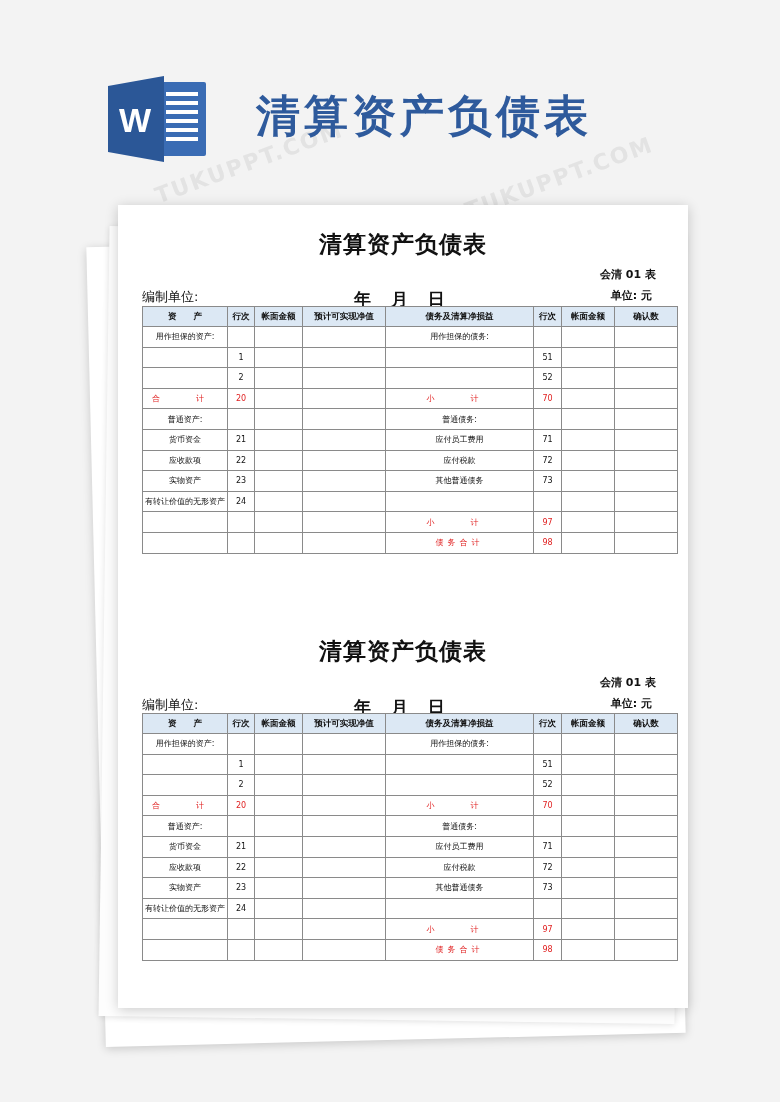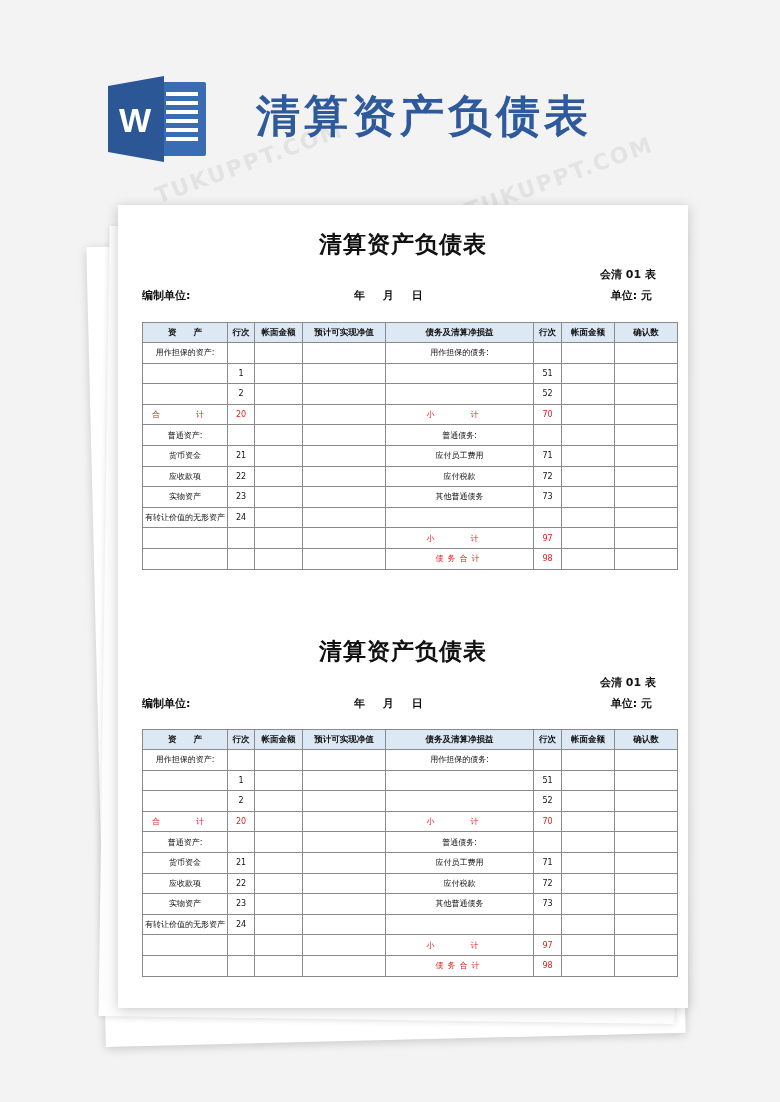--- a/index.html
+++ b/index.html
@@ -28,26 +28,26 @@
   .paper {
     position:absolute; left:118px; top:205px; width:570px; height:803px; background:#fff;
     box-shadow:0 2px 12px rgba(0,0,0,0.2);
   }
   .sheet { position:absolute; left:0; width:570px; }
   .sheet-title {
     position:absolute; left:0; width:570px; text-align:center;
     font-size:23px; font-weight:bold; color:#111; letter-spacing:1px;
   }
   .form-code { position:absolute; right:32px; font-size:11px; font-weight:bold; color:#111; }
-  .meta-left { position:absolute; left:24px; font-size:11px; font-weight:bold; color:#111; }
-  .meta-date { position:absolute; left:236px; font-size:11px; font-weight:bold; color:#111; word-spacing:14px; }
+  .meta-left { position:absolute; left:24px; font-size:13px; font-weight:normal; color:#111; }
+  .meta-date { position:absolute; left:236px; font-size:17px; font-weight:bold; color:#111; word-spacing:14px; }
   .meta-unit { position:absolute; right:36px; font-size:11px; font-weight:bold; color:#111; }
   table.bs {
     position:absolute; left:24px; border-collapse:collapse; table-layout:fixed;
-    width:535px; border:1.5px solid #555;margin-top:16px;
+    width:535px; border:1.5px solid #555;
   }
   table.bs td, table.bs th {
     border:1px solid #8a8a8a; height:19.6px; padding:0 1px; font-size:8px; color:#111;
     overflow:hidden; white-space:nowrap;
   }
   table.bs th { background:#dce8f4; font-weight:bold; height:19px; font-size:8.5px; }
   .c { text-align:center; }
   .l { text-align:center; }
   .red { color:#e02020 !important; font-weight:normal; }
   .red-n { color:#e02020 !important; }

